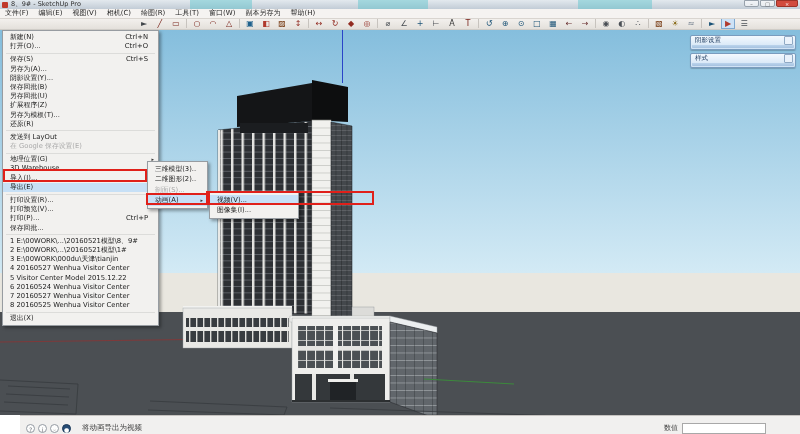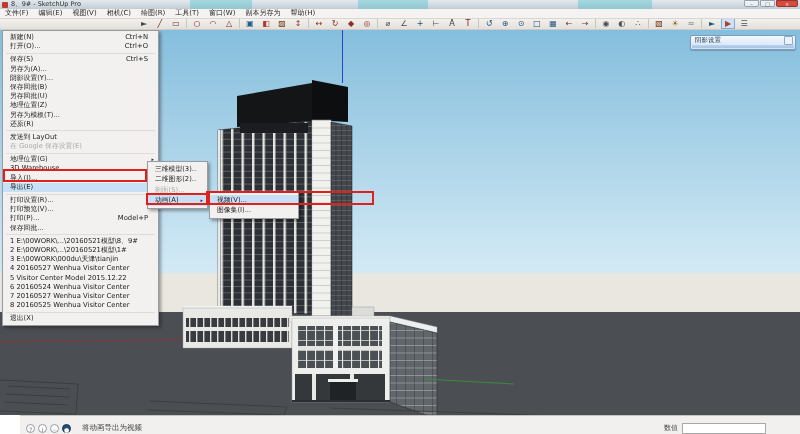--- a/index.html
+++ b/index.html
@@ -294,20 +294,27 @@
 
     <div class="tpanel">
       <div class="thead">
         <span class="ttitle">阴影设置</span>
         <span class="tbtn"></span>
       </div>
       <div class="tbody"></div>
     </div>
 
 
+    <div class="tpanel">
+      <div class="thead">
+        <span class="ttitle">样式</span>
+        <span class="tbtn"></span>
+      </div>
+      <div class="tbody"></div>
+    </div>
 
   </div>
 
 <div class="menu" id="file-menu">
 
     <div class="mi">
       <span class="lbl">新建(N)</span>
       <span class="sc">Ctrl+N</span>
       <span class="arr"></span>
     </div>
@@ -348,21 +355,21 @@
       <span class="arr"></span>
     </div>
 
     <div class="mi">
       <span class="lbl">另存回批(U)</span>
       <span class="sc"></span>
       <span class="arr"></span>
     </div>
 
     <div class="mi">
-      <span class="lbl">地理位置(Z)</span>
+      <span class="lbl">扩展程序(Z)</span>
       <span class="sc"></span>
       <span class="arr"></span>
     </div>
 
     <div class="mi">
       <span class="lbl">另存为模板(T)...</span>
       <span class="sc"></span>
       <span class="arr"></span>
     </div>
 
@@ -433,21 +440,21 @@
     </div>
 
     <div class="mi">
       <span class="lbl">打印预览(V)...</span>
       <span class="sc"></span>
       <span class="arr"></span>
     </div>
 
     <div class="mi">
       <span class="lbl">打印(P)...</span>
-      <span class="sc">Model+P</span>
+      <span class="sc">Ctrl+P</span>
       <span class="arr"></span>
     </div>
 
     <div class="mi">
       <span class="lbl">保存回批...</span>
       <span class="sc"></span>
       <span class="arr"></span>
     </div>
 
     <div class="mi sep">

